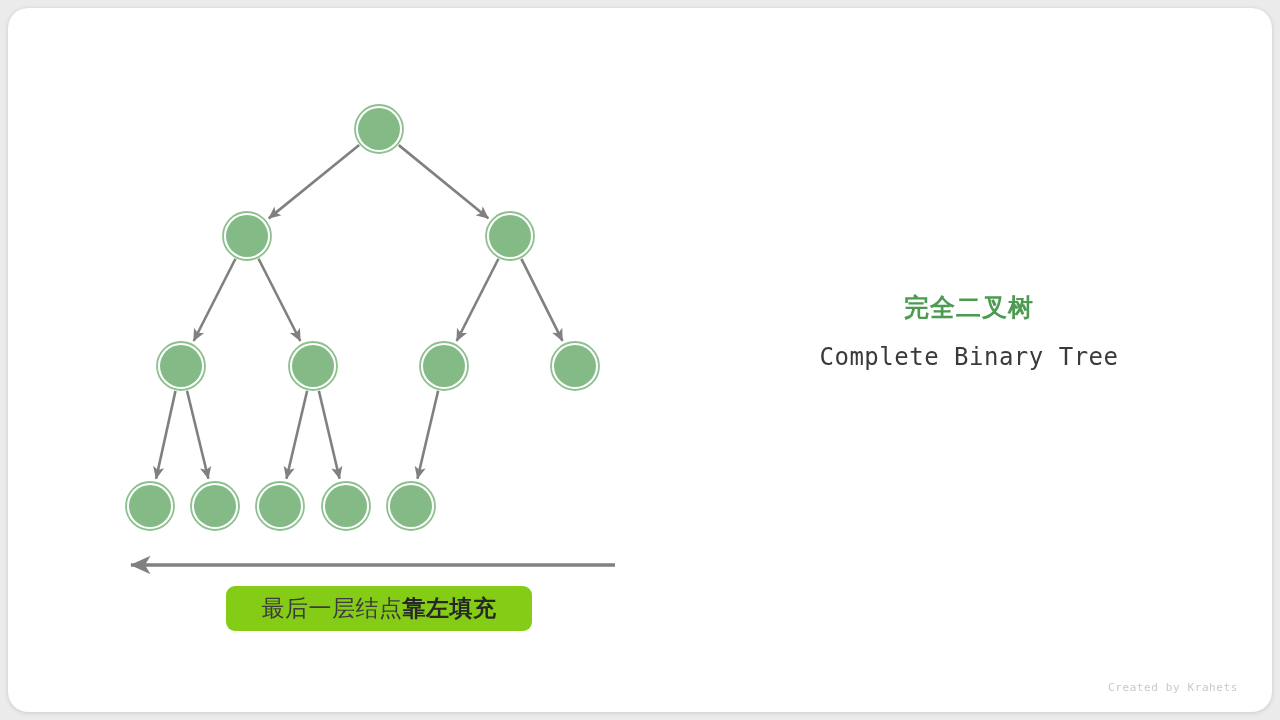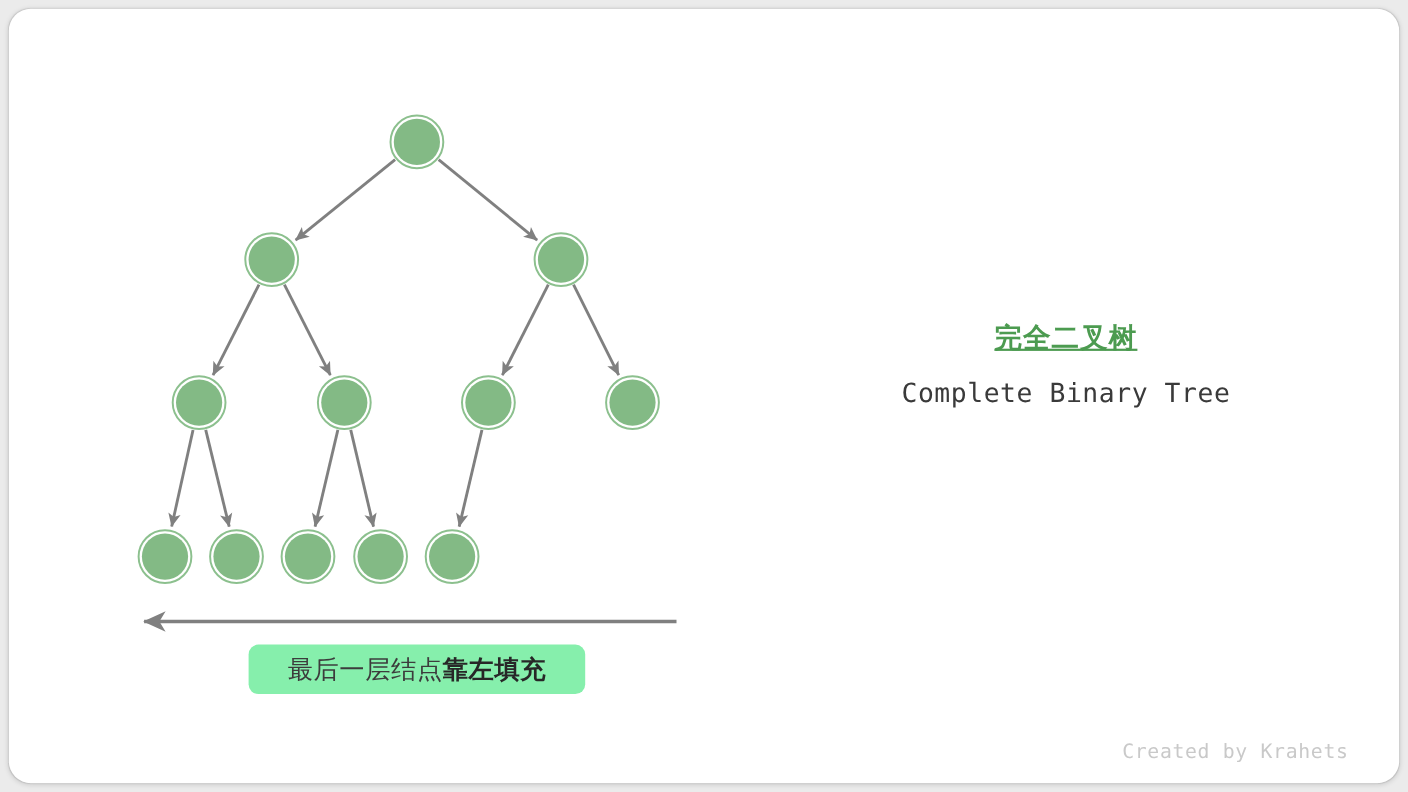--- a/index.html
+++ b/index.html
@@ -46,39 +46,38 @@
     width: 418px;
     text-align: center;
   }
   #title-cn {
     font-family: "Liberation Sans", sans-serif;
     font-size: 25px;
     font-weight: bold;
     color: #4c9b50;
     letter-spacing: 1px;
     line-height: 1.2;
-    text-decoration: underline;
   }
   #title-en {
     margin-top: 21px;
     font-family: "DejaVu Sans Mono", monospace;
     font-size: 24px;
     color: #3a3a3a;
     letter-spacing: 0.5px;
     line-height: 1.2;
   }
 
   
   #caption-badge {
     position: absolute;
     left: 226px;
     top: 586px;
     width: 306px;
     height: 45px;
-    background: #86efac;
+    background: #84cc16;
     border-radius: 9px;
     display: flex;
     align-items: center;
     justify-content: center;
     box-sizing: border-box;
   }
   #caption-badge .cap-text {
     font-family: "Liberation Sans", sans-serif;
     font-size: 23px;
     color: #3c3c3c;
@@ -86,24 +85,24 @@
     white-space: nowrap;
   }
   #caption-badge .cap-strong {
     font-weight: bold;
     color: #272727;
   }
 
   
   #credit {
     position: absolute;
-    right: 54px;
+    right: 42px;
     bottom: 26px;
     font-family: "DejaVu Sans Mono", monospace;
-    font-size: 18px;
+    font-size: 11px;
     color: #c9c9c9;
     letter-spacing: 0.6px;
   }
 </style>
 </head>
 <body>
 
 <div id="stage">
 
   <div id="card"></div>

